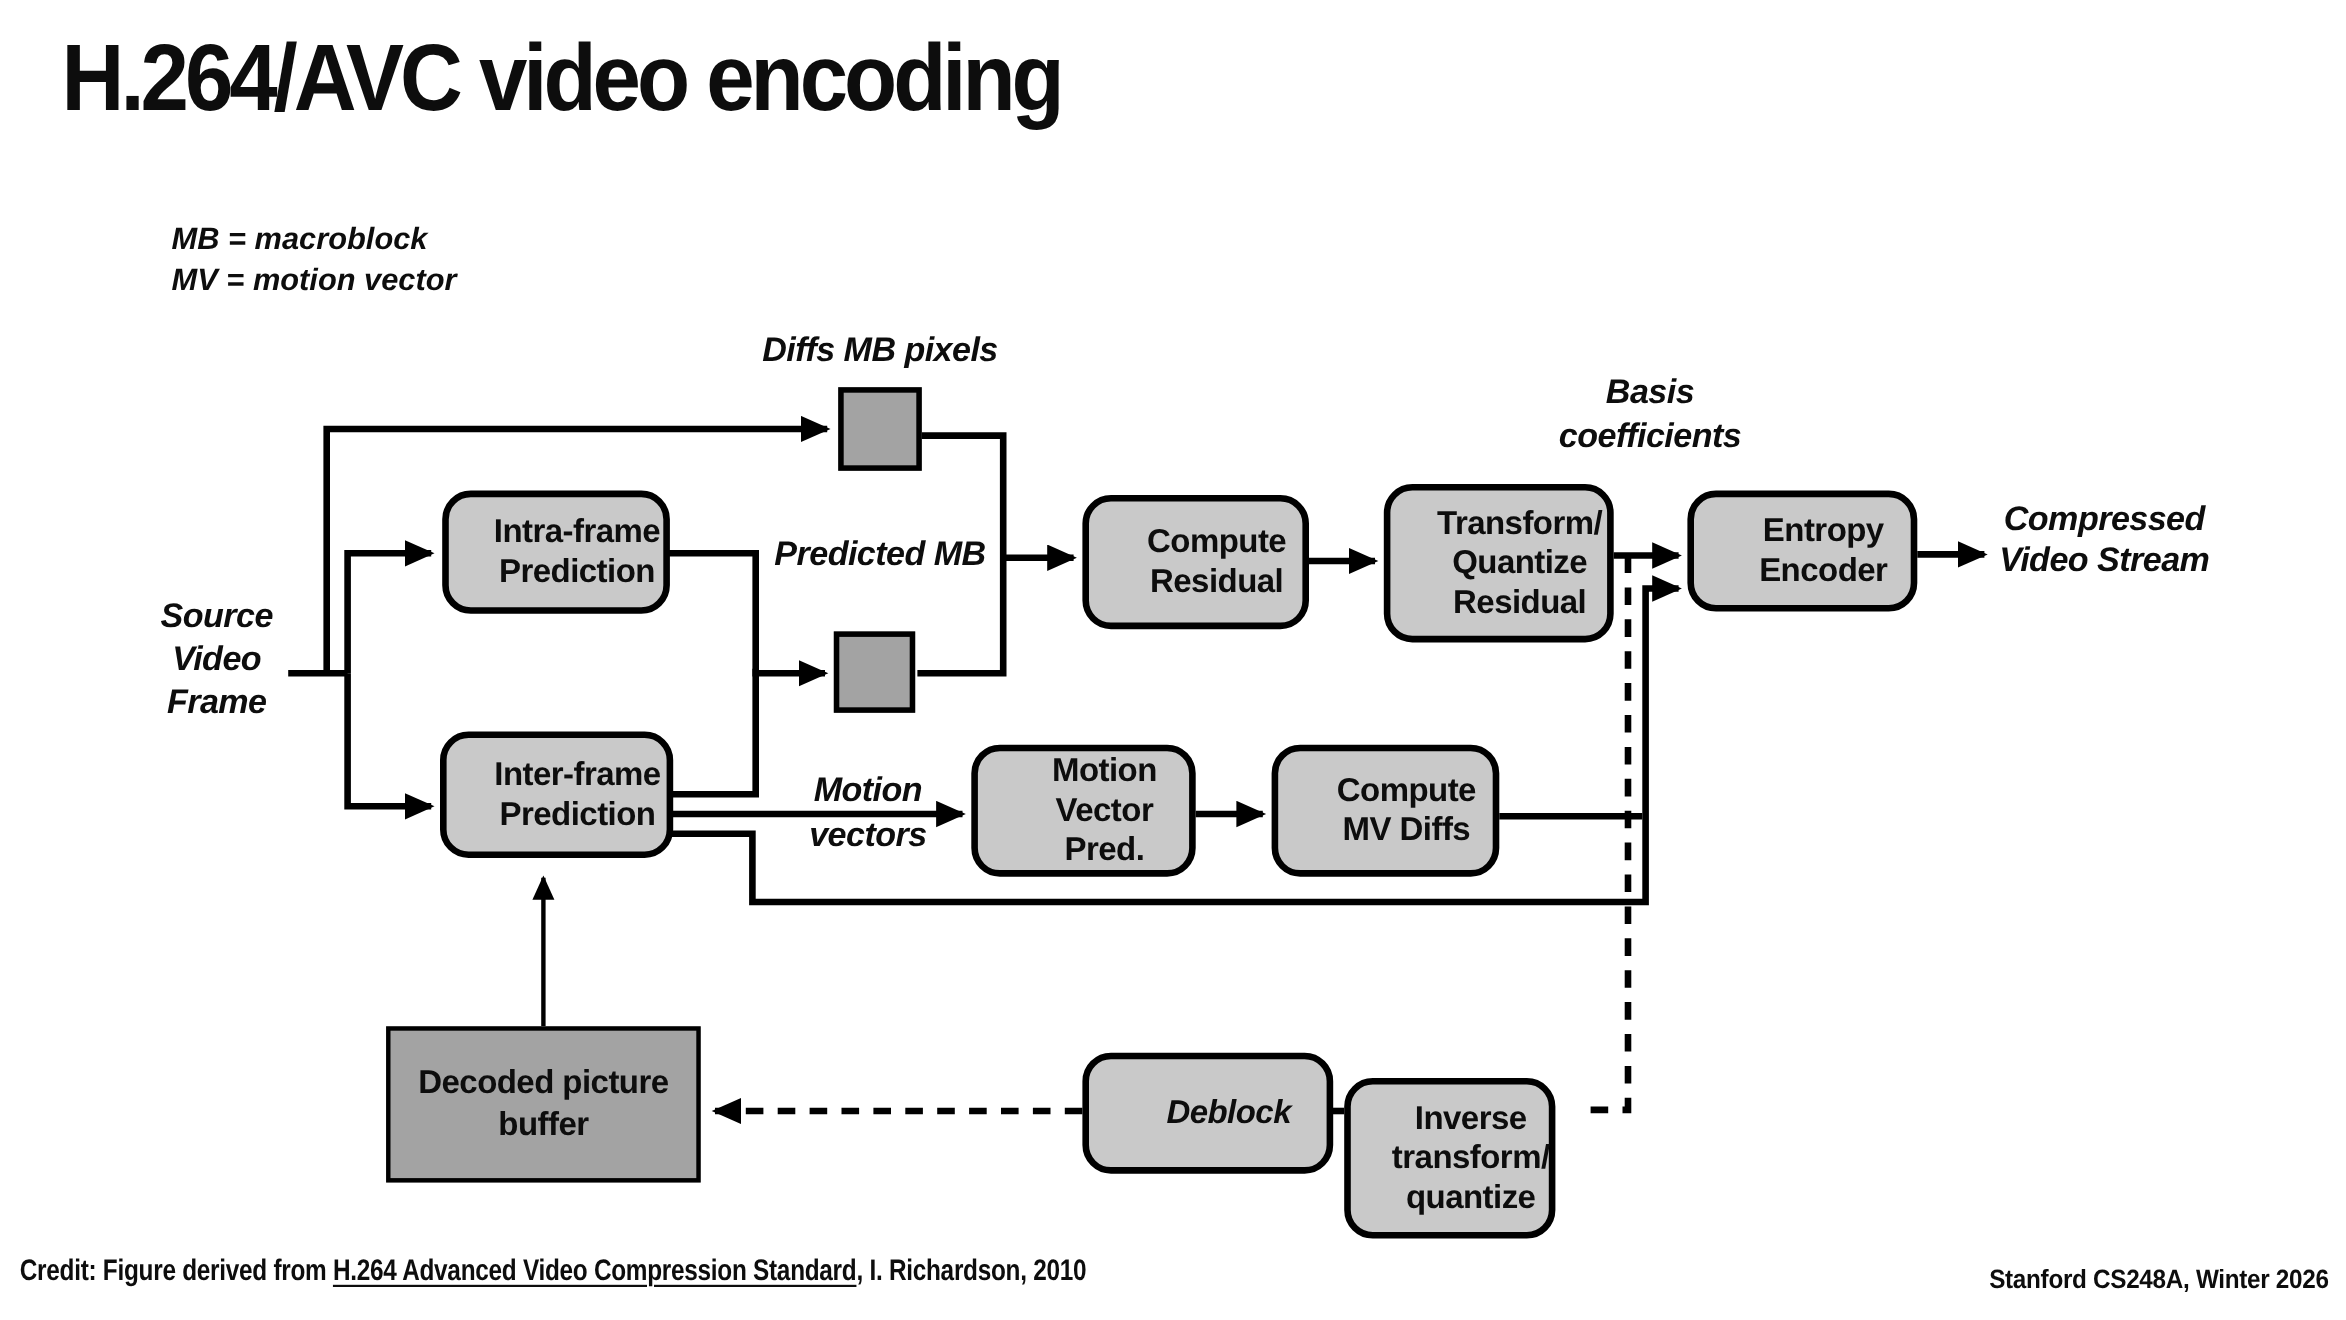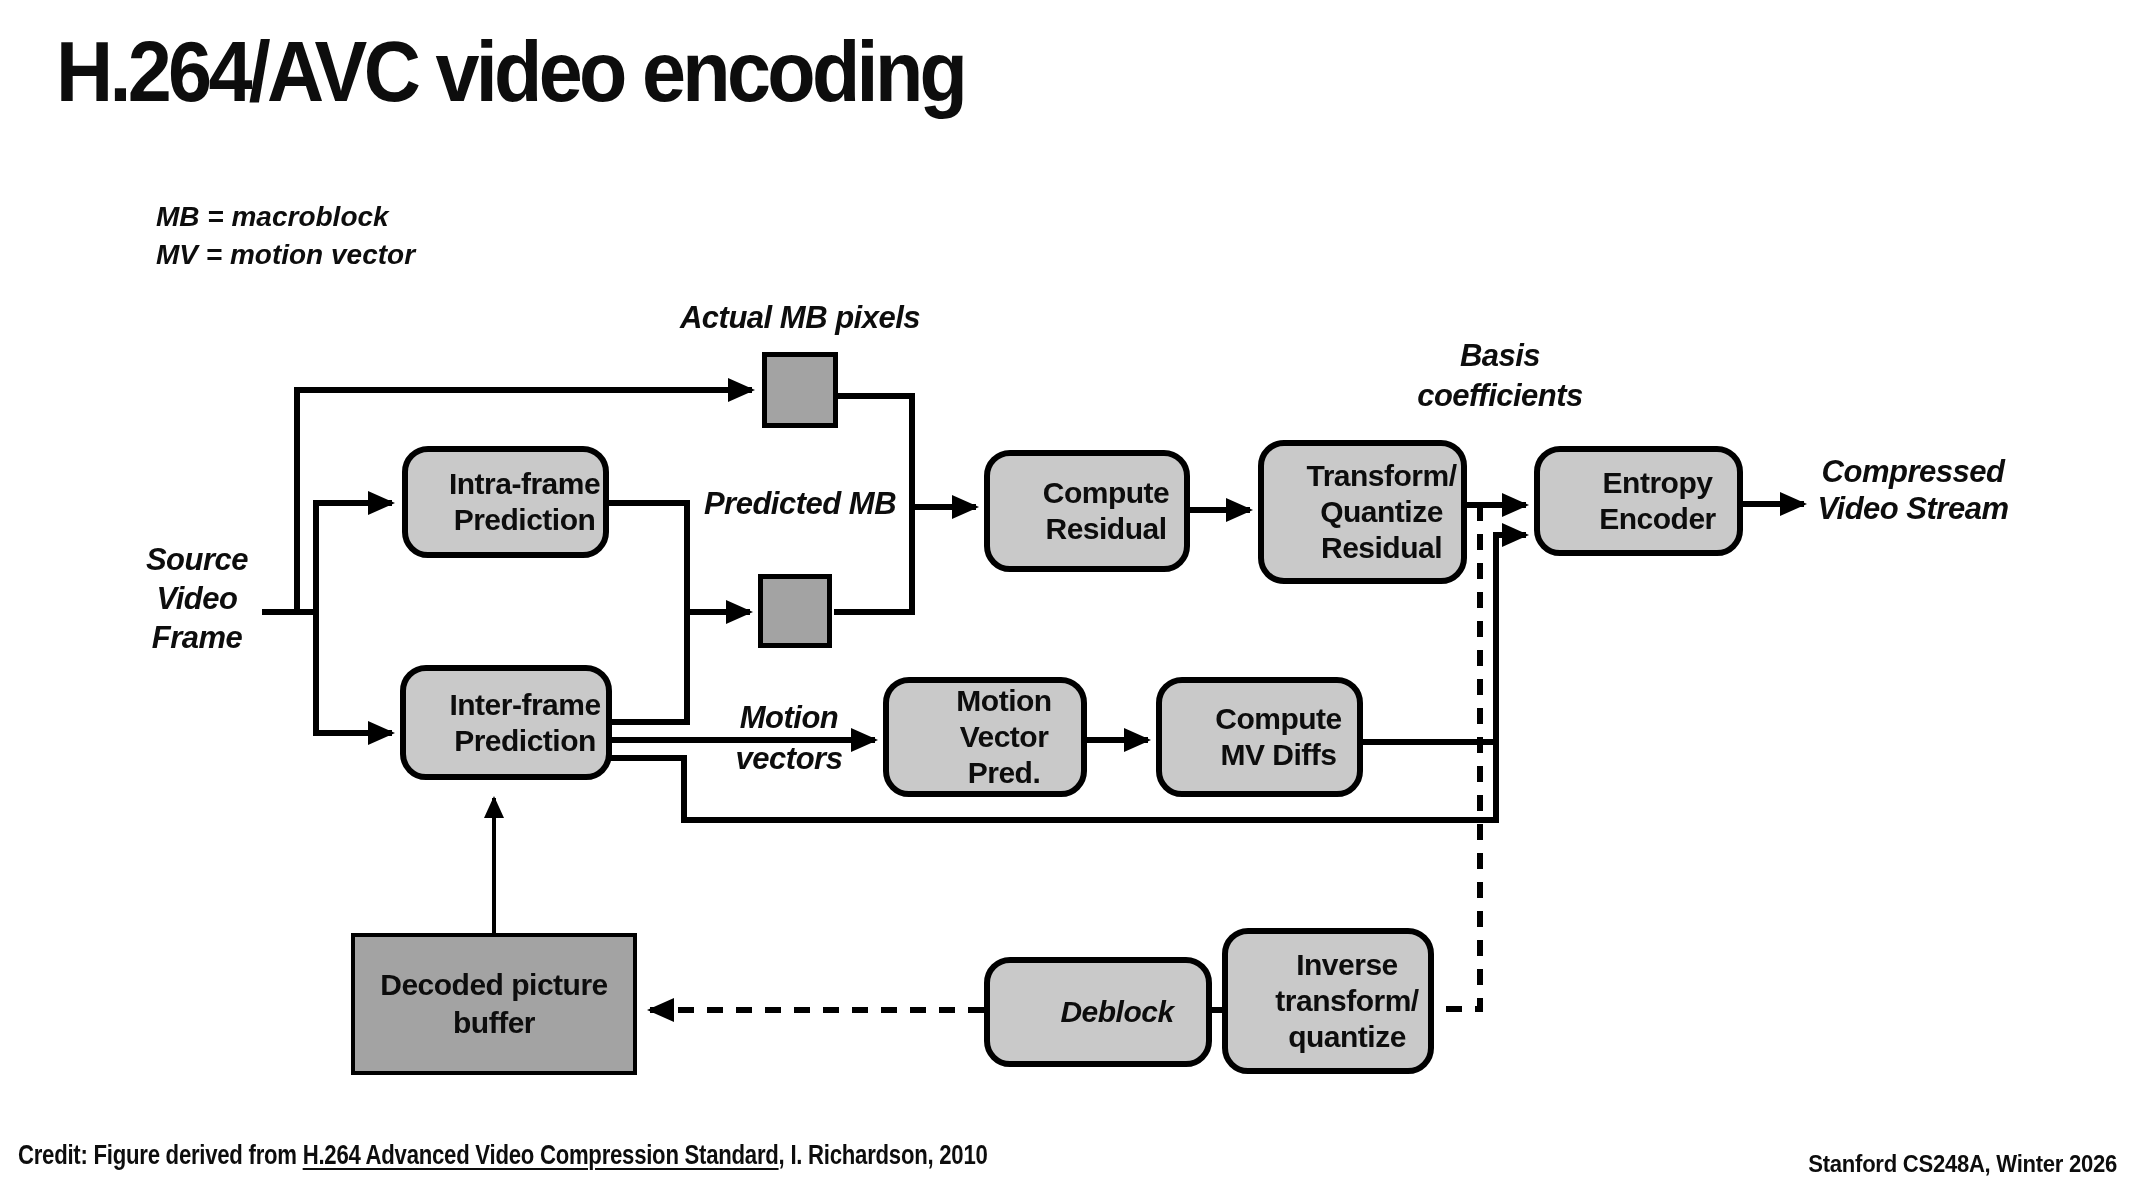--- a/index.html
+++ b/index.html
@@ -108,30 +108,30 @@
   <div class="node" style="left:1258px;top:440px;width:209px;height:144px;">Transform/
 Quantize
 Residual</div>
   <div class="node" style="left:1534px;top:446px;width:209px;height:110px;">Entropy
 Encoder</div>
   <div class="node" style="left:883px;top:677px;width:204px;height:120px;">Motion Vector
 Pred.</div>
   <div class="node" style="left:1156px;top:677px;width:207px;height:120px;">Compute
 MV Diffs</div>
   <div class="node" style="left:984px;top:957px;width:228px;height:110px;font-style:italic;">Deblock</div>
-  <div class="node" style="left:1222px;top:928px;width:212px;height:146px;">Inverse
+  <div class="node" style="left:1222px;top:980px;width:192px;height:146px;">Inverse
 transform/
 quantize</div>
 
   <div class="data-node" style="left:762px;top:352px;width:76px;height:76px;"></div>
   <div class="data-node" style="left:758px;top:574px;width:74px;height:74px;"></div>
   <div class="data-node" style="left:351px;top:933px;width:286px;height:142px;border-width:4px;">Decoded picture
 buffer</div>
 
-  <div class="ann" style="left:650px;top:298px;width:300px;">Actual MB pixels</div>
+  <div class="ann" style="left:650px;top:298px;width:300px;">Diffs MB pixels</div>
   <div class="ann" style="left:650px;top:484px;width:300px;">Predicted MB</div>
   <div class="ann" style="left:662px;top:697px;width:254px;line-height:41px;">Motion
 vectors</div>
   <div class="ann" style="left:97px;top:540px;width:200px;line-height:39px;">Source
 Video
 Frame</div>
   <div class="ann" style="left:1350px;top:336px;width:300px;">Basis
 coefficients</div>
   <div class="ann" style="left:1763px;top:453px;width:300px;line-height:37px;">Compressed
 Video Stream</div>

